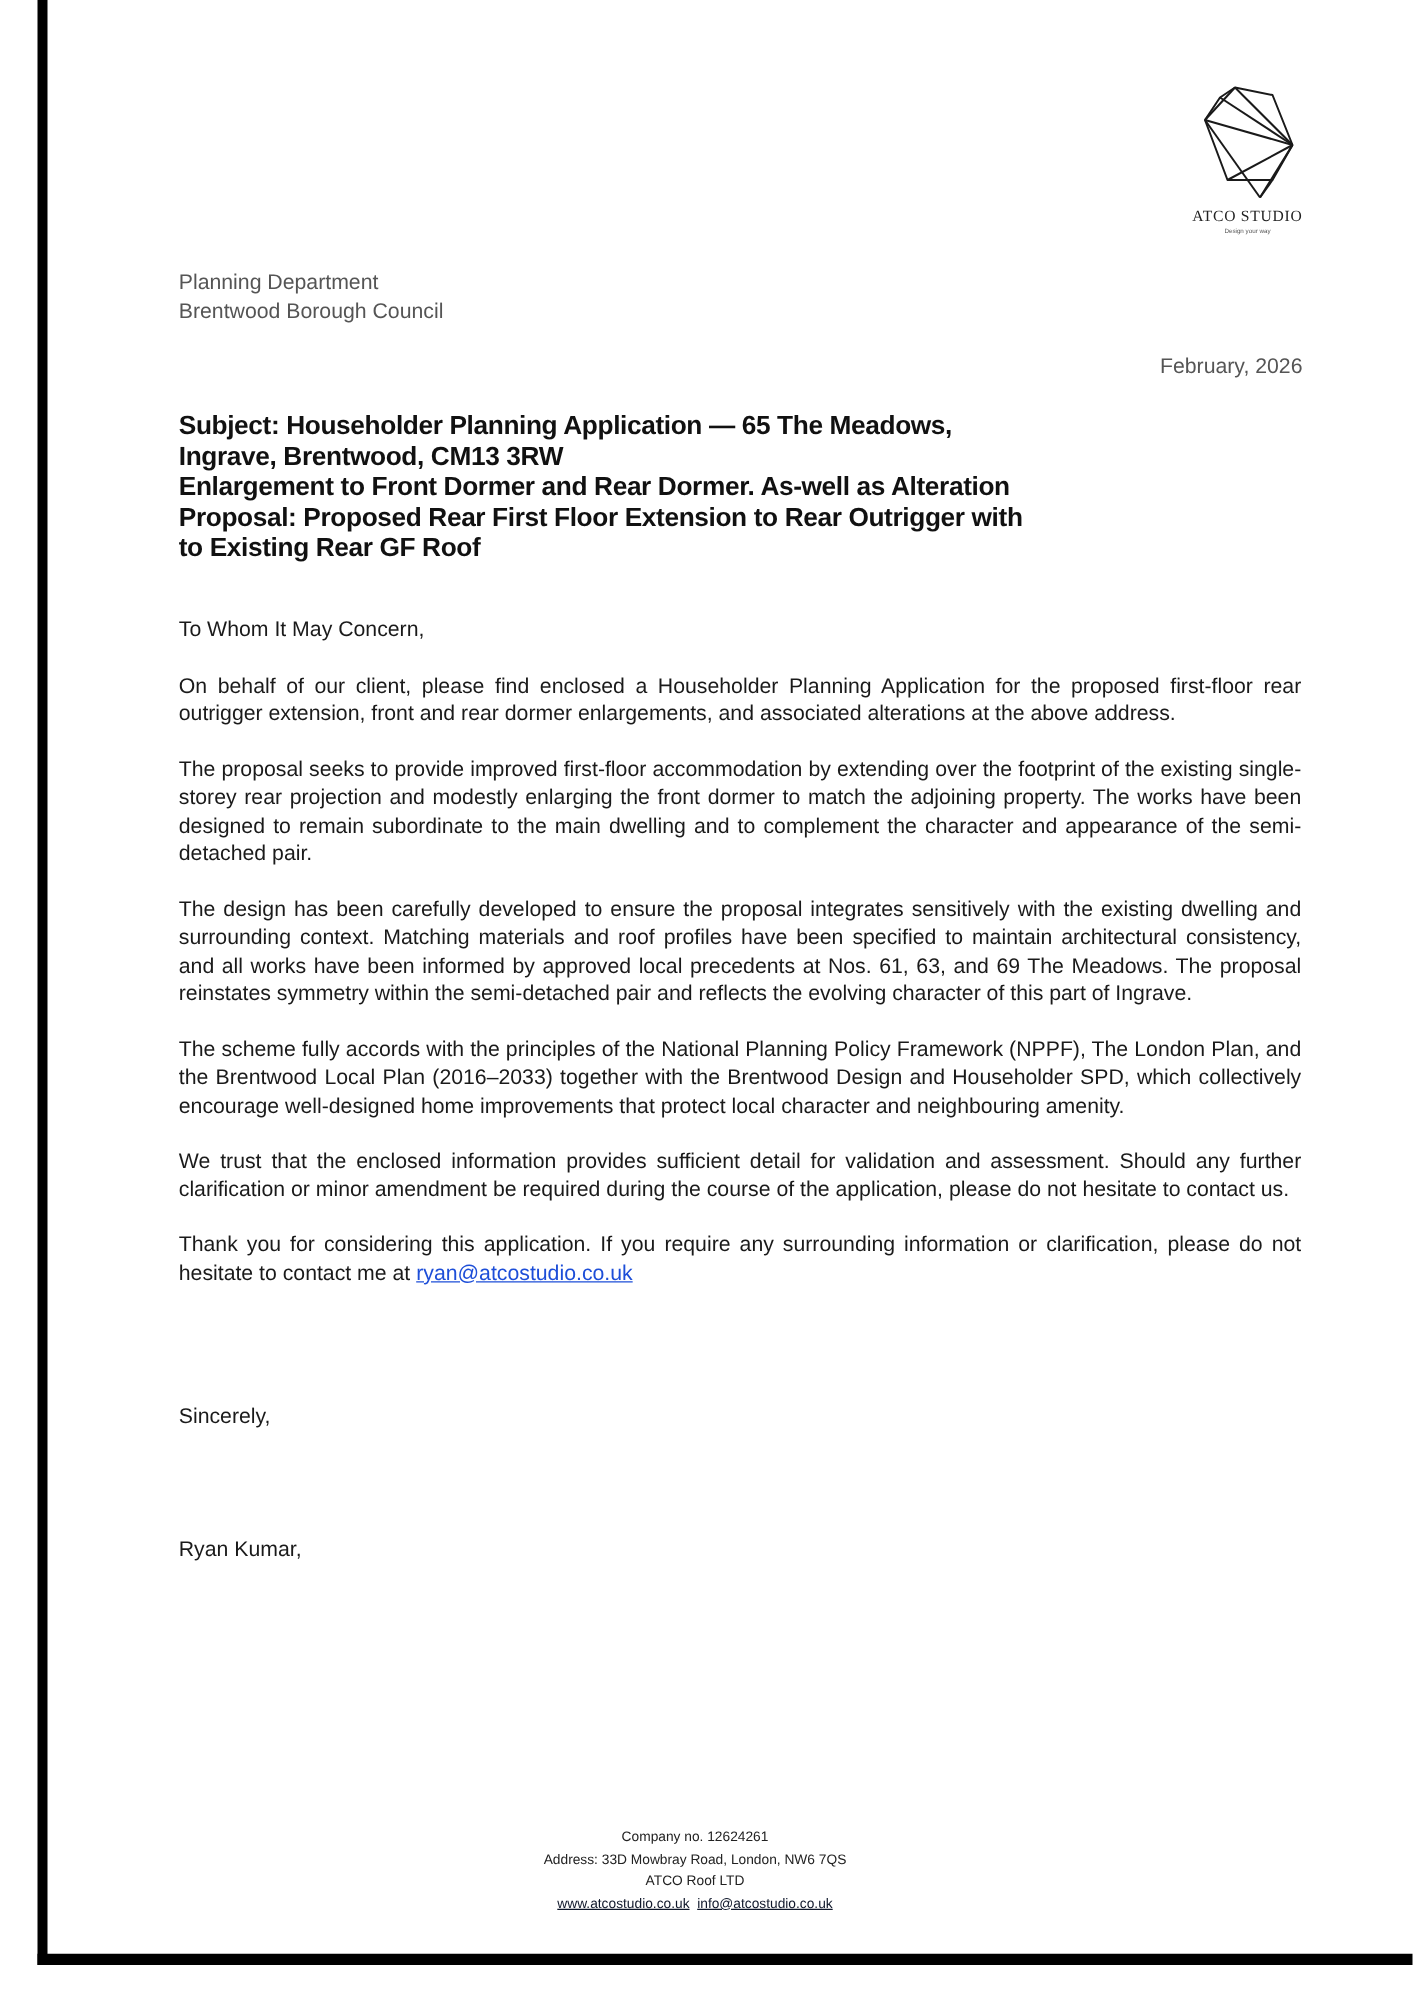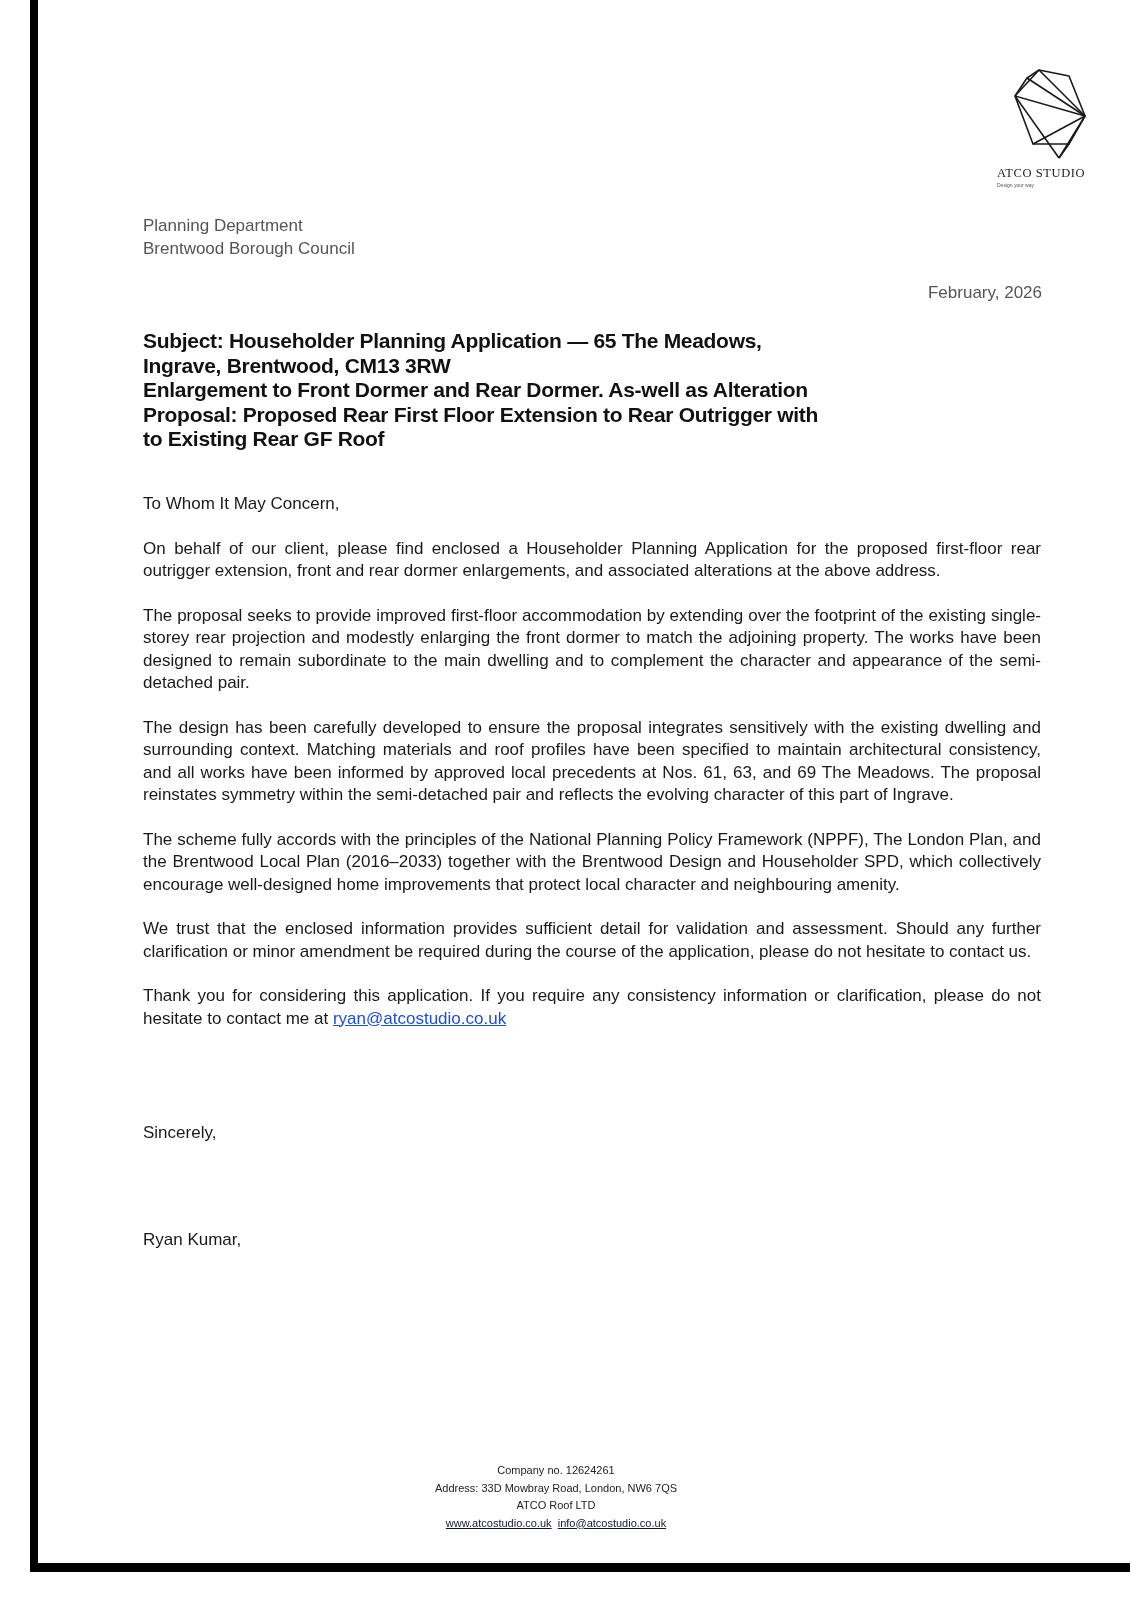--- a/index.html
+++ b/index.html
@@ -1,21 +1,21 @@
 <!DOCTYPE html>
 <html><head>
   <meta charset="utf-8">
   <style>
     html, body { margin: 0; padding: 0; background: #ffffff; }
     body { width: 1132px; height: 1600px; position: relative; overflow: hidden; font-family: "Liberation Sans", sans-serif; color: #1c1c1c; }
 
     .frame-left { position: absolute; left: 30px; top: 0; width: 8px; height: 1572px; background: #000; }
     .frame-bottom { position: absolute; left: 30px; top: 1563px; width: 1100px; height: 9px; background: #000; }
 
-    .logo { position: absolute; left: 997px; top: 66px; width: 104px; text-align: left; }
+    .logo { position: absolute; left: 946px; top: 66px; width: 104px; text-align: center; }
     .logo svg { display: block; margin: 0 auto; }
     .logo-name { font-family: "Liberation Serif", serif; font-size: 12.5px; letter-spacing: 0.6px; color: #222; margin-top: 4px; }
     .logo-tag { font-size: 5px; color: #555; margin-top: 1px; }
 
     .recipient { position: absolute; left: 143px; top: 214px; font-size: 17px; line-height: 23px; color: #555; }
     .date { position: absolute; right: 90px; top: 283px; font-size: 17px; color: #555; }
 
     .subject { position: absolute; left: 143px; top: 329px; width: 760px; font-size: 21px; line-height: 24.5px; font-weight: bold; color: #111; letter-spacing: -0.3px; }
 
     .body { position: absolute; left: 143px; top: 493px; width: 898px; font-size: 17px; line-height: 22.5px; color: #1a1a1a; }
@@ -70,21 +70,21 @@
   <div>to Existing Rear GF Roof</div>
 </div>
 
 <div class="body">
   <p class="salutation">To Whom It May Concern,</p>
   <p>On behalf of our client, please find enclosed a Householder Planning Application for the proposed first-floor rear outrigger extension, front and rear dormer enlargements, and associated alterations at the above address.</p>
   <p>The proposal seeks to provide improved first-floor accommodation by extending over the footprint of the existing single-storey rear projection and modestly enlarging the front dormer to match the adjoining property. The works have been designed to remain subordinate to the main dwelling and to complement the character and appearance of the semi-detached pair.</p>
   <p>The design has been carefully developed to ensure the proposal integrates sensitively with the existing dwelling and surrounding context. Matching materials and roof profiles have been specified to maintain architectural consistency, and all works have been informed by approved local precedents at Nos. 61, 63, and 69 The Meadows. The proposal reinstates symmetry within the semi-detached pair and reflects the evolving character of this part of Ingrave.</p>
   <p>The scheme fully accords with the principles of the National Planning Policy Framework (NPPF), The London Plan, and the Brentwood Local Plan (2016–2033) together with the Brentwood Design and Householder SPD, which collectively encourage well-designed home improvements that protect local character and neighbouring amenity.</p>
   <p>We trust that the enclosed information provides sufficient detail for validation and assessment. Should any further clarification or minor amendment be required during the course of the application, please do not hesitate to contact us.</p>
-  <p><span>Thank you for considering this application.  If you require any consistency information or clarification, please do not hesitate to contact me at </span><a class="email-link" title="ryan@atcostudio.co.uk">ryan@atcostudio.co.uk</a></p>
+  <p><span>Thank you for considering this application.  If you require any surrounding information or clarification, please do not hesitate to contact me at </span><a class="email-link" title="ryan@atcostudio.co.uk">ryan@atcostudio.co.uk</a></p>
 </div>
 
 <div class="closing">Sincerely,</div>
 
 <div class="signature">
   <div class="sig-name">Ryan Kumar,</div>
 </div>
 
 <div class="footer">
   <div>Company no. 12624261</div>

